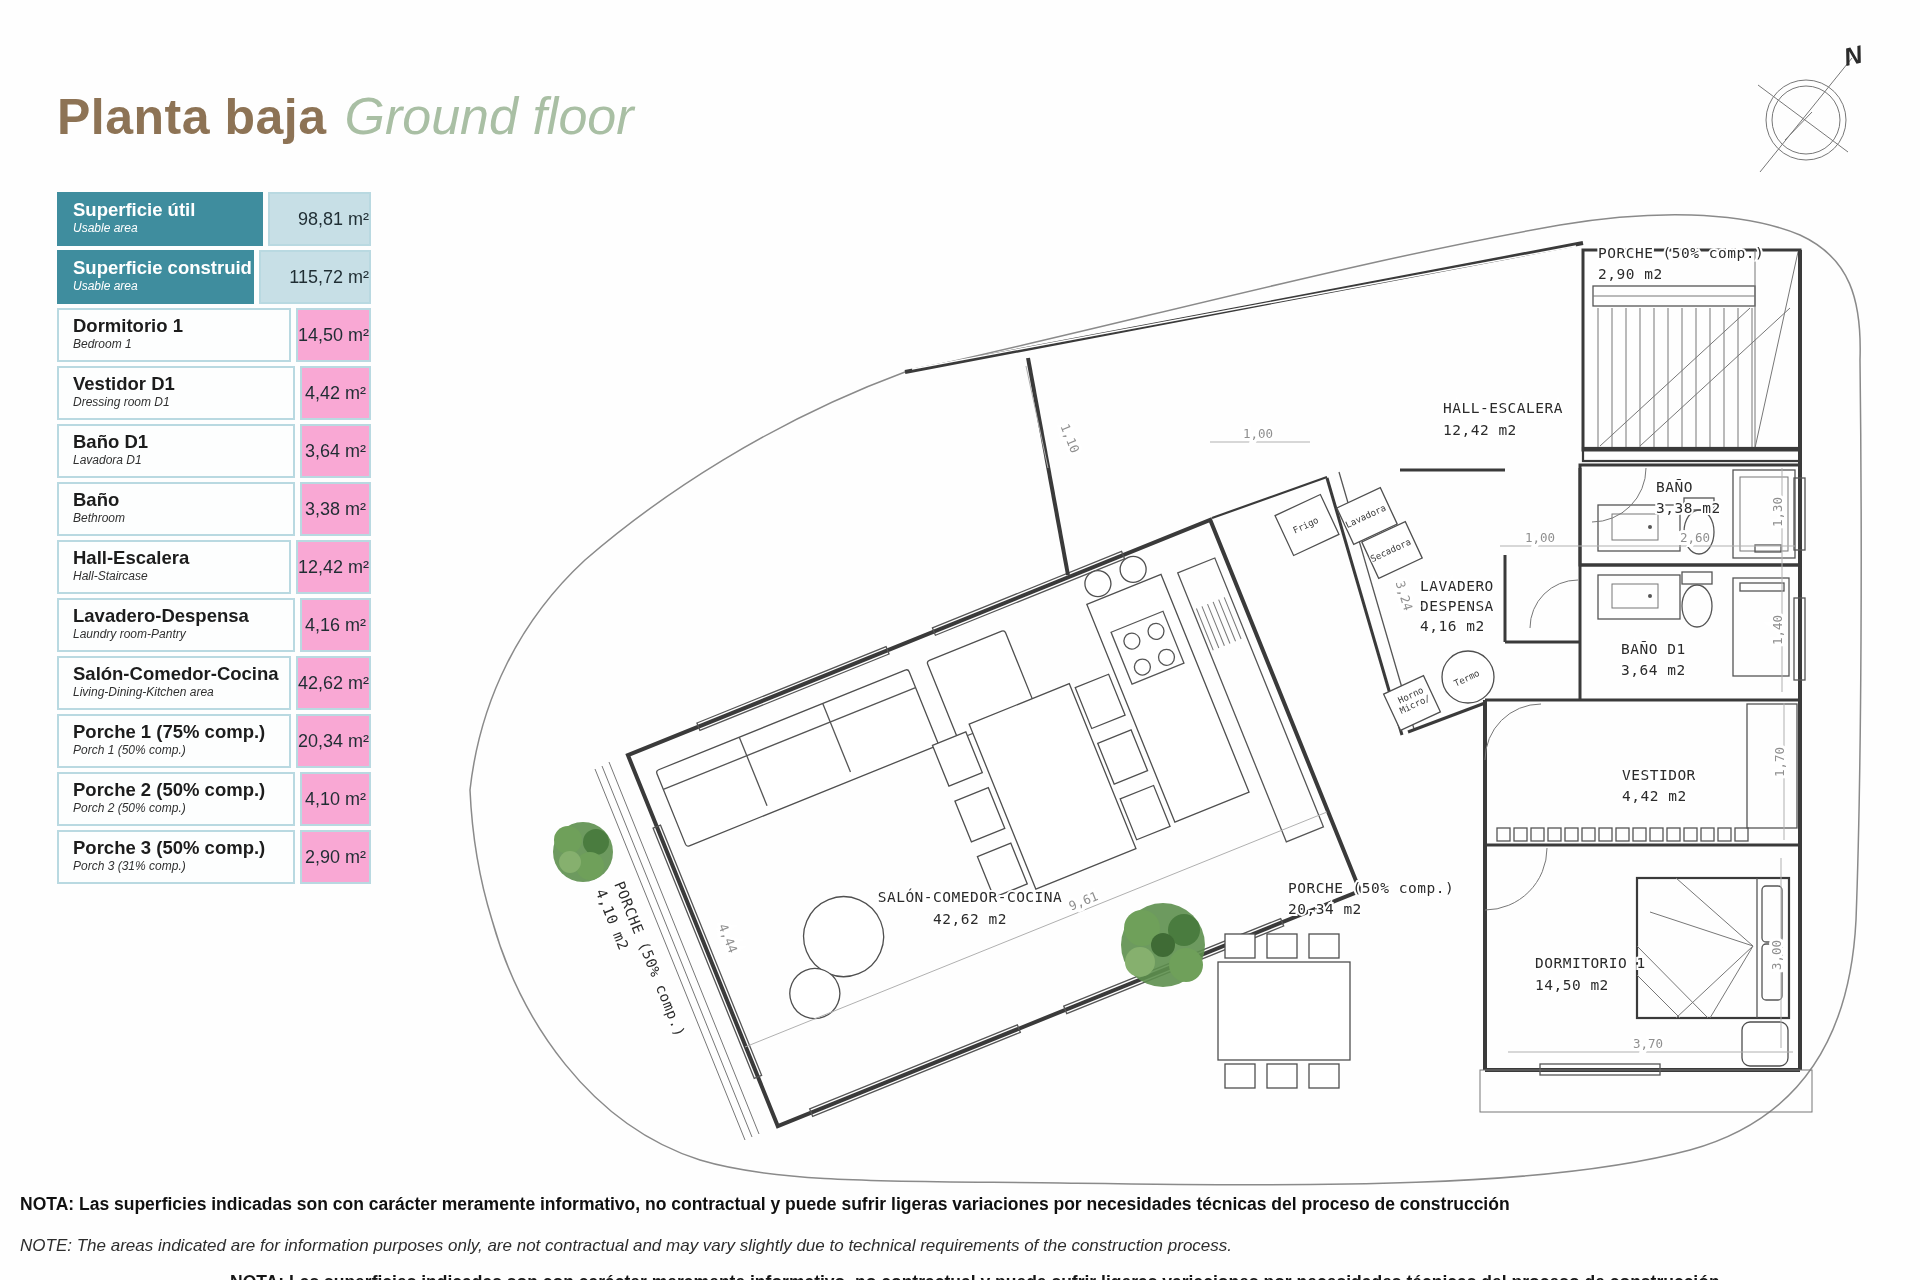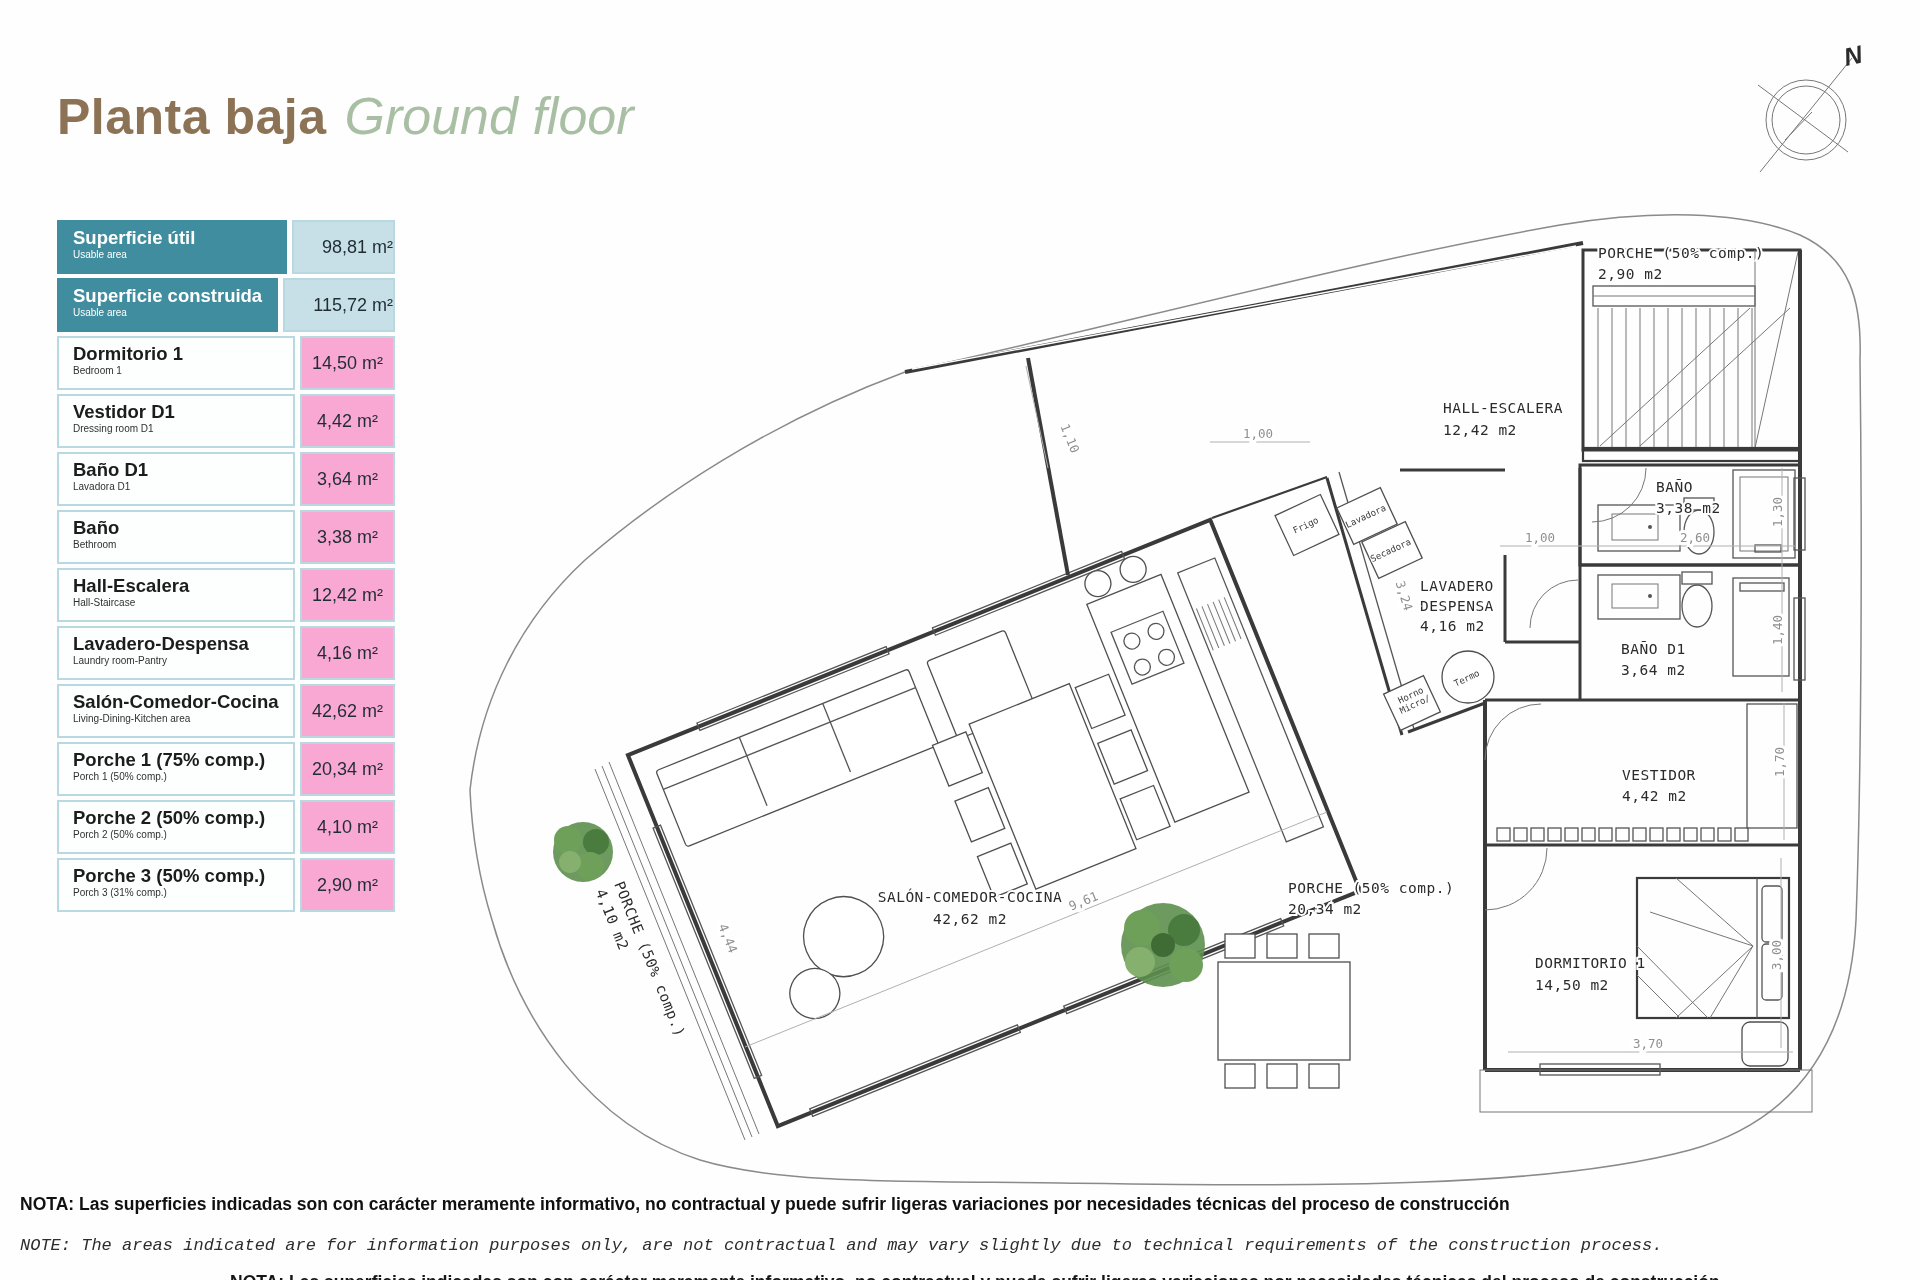--- a/index.html
+++ b/index.html
@@ -10,36 +10,36 @@
     --brown:#8D7355; --green:#A9BFA4;
   }
   .page{position:absolute;inset:0;background:#fefefe;}
 
   
   .title{position:absolute;left:57px;top:86px;white-space:nowrap;}
   .t-es{font-size:50px;font-weight:700;color:var(--brown);letter-spacing:.5px;margin-top:45px;}
   .t-en{font-size:52px;font-weight:500;font-style:italic;color:var(--green);margin-left:18px;}
 
   
-  .area-table{position:absolute;left:57px;top:220px;width:338px;}
+  .area-table{position:absolute;left:57px;top:192px;width:314px;}
   .trow{display:flex;gap:5px;margin-bottom:4px;height:54px;}
   .tlabel{width:238px;box-sizing:border-box;background:#fdfefe;border:2px solid var(--border);
           padding:4px 4px 0 14px;overflow:hidden;}
   .tvalue{flex:1;box-sizing:border-box;background:#f9a8d4;border:2px solid var(--border);
           display:flex;align-items:center;justify-content:center;
           font-size:18px;font-weight:500;color:#1f2d33;white-space:nowrap;}
   .trow.hl .tlabel{background:var(--teal);border-color:var(--teal);}
   .trow.hl .tvalue{background:var(--teal-light);padding-left:28px;}
   .es{font-size:18.5px;font-weight:700;color:#1c1c1c;line-height:1.25;white-space:nowrap;}
-  .en{font-size:10px;color:#303030;line-height:1.2;white-space:nowrap;}
+  .en{font-size:12px;font-style:italic;color:#303030;line-height:1.2;white-space:nowrap;}
   .trow.hl .es,.trow.hl .en{color:#ffffff;}
 
   
   .note-es{position:absolute;left:20px;top:1194px;font-size:17.5px;font-weight:700;color:#101010;white-space:nowrap;}
-  .note-en{position:absolute;left:20px;top:1236px;font-size:17px;font-weight:500;font-style:italic;color:#2d2d2d;white-space:nowrap;font-family:Liberation Mono, monospace;}
+  .note-en{position:absolute;left:20px;top:1236px;font-size:17px;font-weight:500;font-style:italic;color:#2d2d2d;white-space:nowrap;}
   .bottom-cut{position:absolute;left:230px;top:1272px;height:8px;width:1500px;overflow:hidden;
               font-size:17.5px;font-weight:700;color:#161616;white-space:nowrap;}
 
   
   svg.plan{position:absolute;left:0;top:0;}
   .wall4{stroke:#3a3a3a;stroke-width:4;fill:none;}
   .wall3{stroke:#3a3a3a;stroke-width:3;fill:none;}
   .wall2{stroke:#3a3a3a;stroke-width:2.2;fill:none;}
   .thin{stroke:#555;stroke-width:1.3;fill:none;}
   .thin2{stroke:#777;stroke-width:1;fill:none;}

